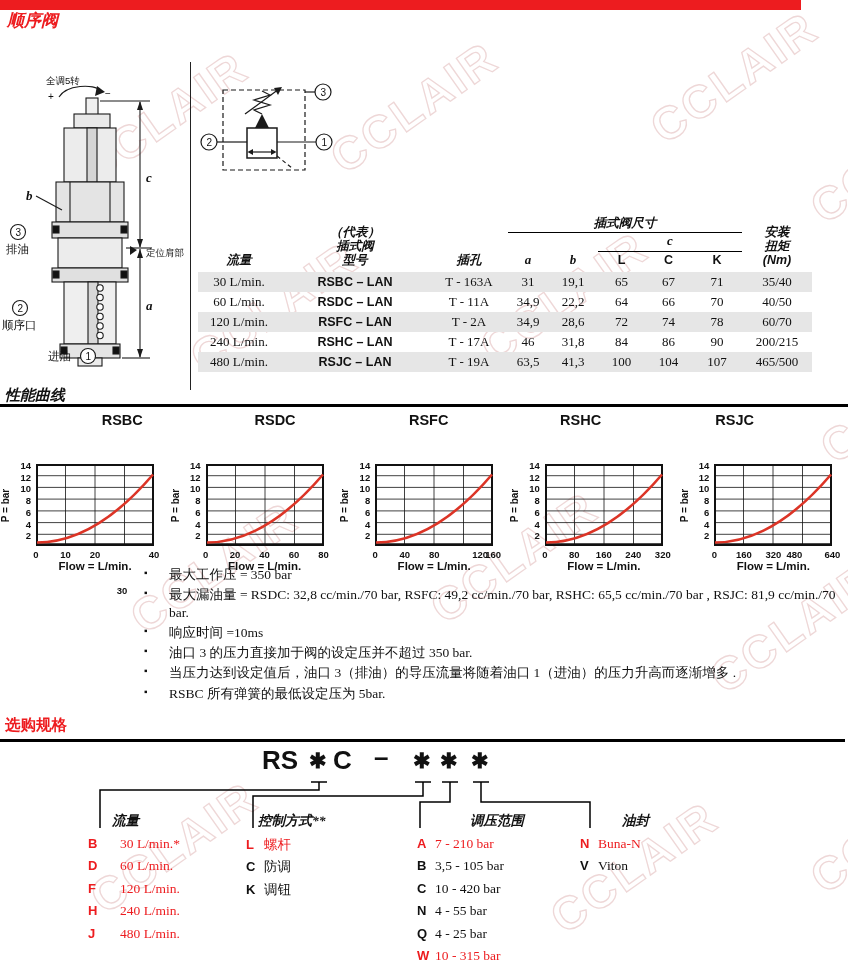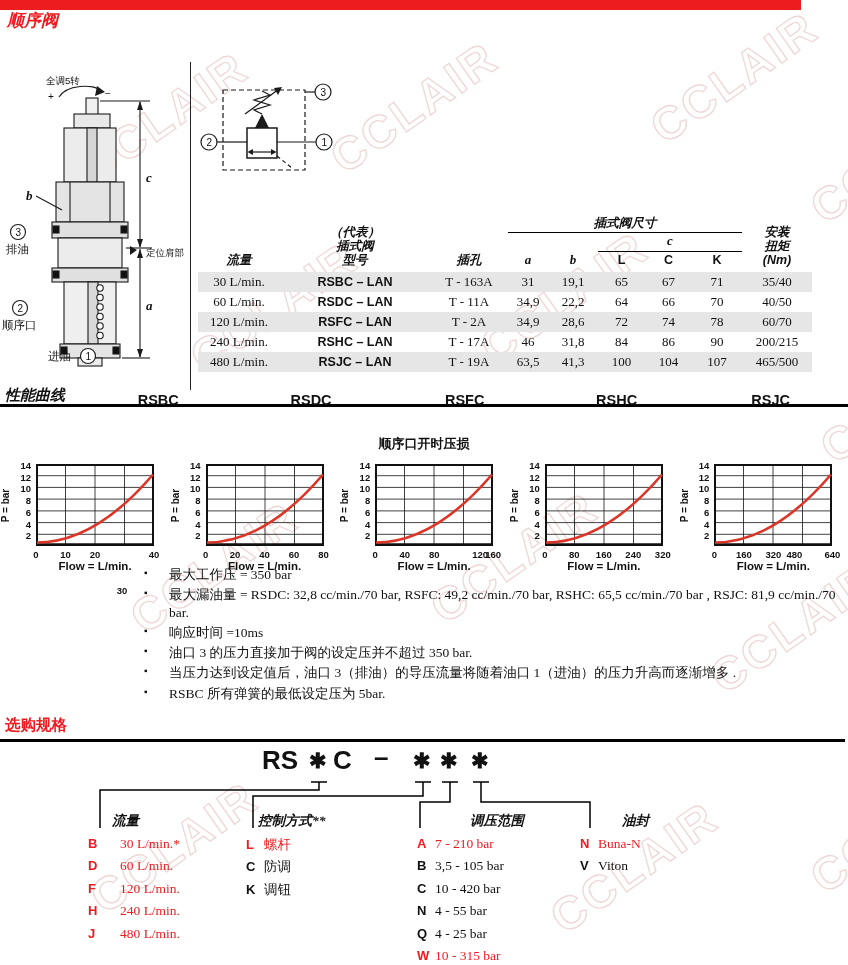--- a/index.html
+++ b/index.html
@@ -46,21 +46,21 @@
   .spec-table .ab{font-family:"Liberation Serif",serif;font-style:italic;font-weight:bold;font-size:13px;}
   .spec-table td{text-align:center;font-family:"Liberation Serif",serif;font-size:13px;
                  padding:2px 2px;height:16px;}
   .spec-table tbody td:nth-child(2){font-family:Liberation Sans, sans-serif;font-weight:bold;font-size:12.5px;}
   .spec-table tbody tr:nth-child(odd){background:var(--shade);}
 
   .perf-title{left:5px;top:386px;font-family:"Liberation Serif",serif;font-style:italic;
               font-weight:bold;font-size:15px;}
   .rule{left:0;top:404px;width:848px;height:3px;background:#000;}
 
-  .chart-titles{left:0;top:392px;width:764px;display:flex;margin-left:36px;}
+  .chart-titles{left:0;top:412px;width:764px;display:flex;}
   .ct{width:169.6px;box-sizing:border-box;text-align:right;padding-right:10px;
       font-weight:bold;font-size:14.5px;}
   .chart-sub{left:0;top:435px;width:848px;text-align:center;font-weight:bold;font-size:13px;}
 
   .charts{left:0;top:456px;width:848px;display:flex;}
   .chart{width:169.6px;height:120px;position:relative;}
   .chart .plot{position:absolute;left:36px;top:8px;width:118px;height:82px;}
   .chart .ylab{position:absolute;left:-1px;top:8px;width:14px;height:82px;display:flex;
                align-items:center;justify-content:center;}
   .chart .ylab span{display:inline-block;transform:rotate(-90deg);white-space:nowrap;
@@ -314,21 +314,20 @@
   <div class="z perf-title">性能曲线</div>
   <div class="z rule"></div>
 
   <div class="z chart-titles">
       <div class="ct">RSBC</div>
       <div class="ct">RSDC</div>
       <div class="ct">RSFC</div>
       <div class="ct">RSHC</div>
       <div class="ct">RSJC</div>
     </div>
-  <div class="z chart-sub">顺序口开时压损</div>
   <div class="z charts">
       <div class="chart">
       <div class="ylab">
           <span>P = bar</span>
         </div>
       <div class="yticks">
           <span style="top: -4px;">14</span>
           <span style="top: 7.71429px;">12</span>
           <span style="top: 19.4286px;">10</span>
           <span style="top: 31.1429px;">8</span>

